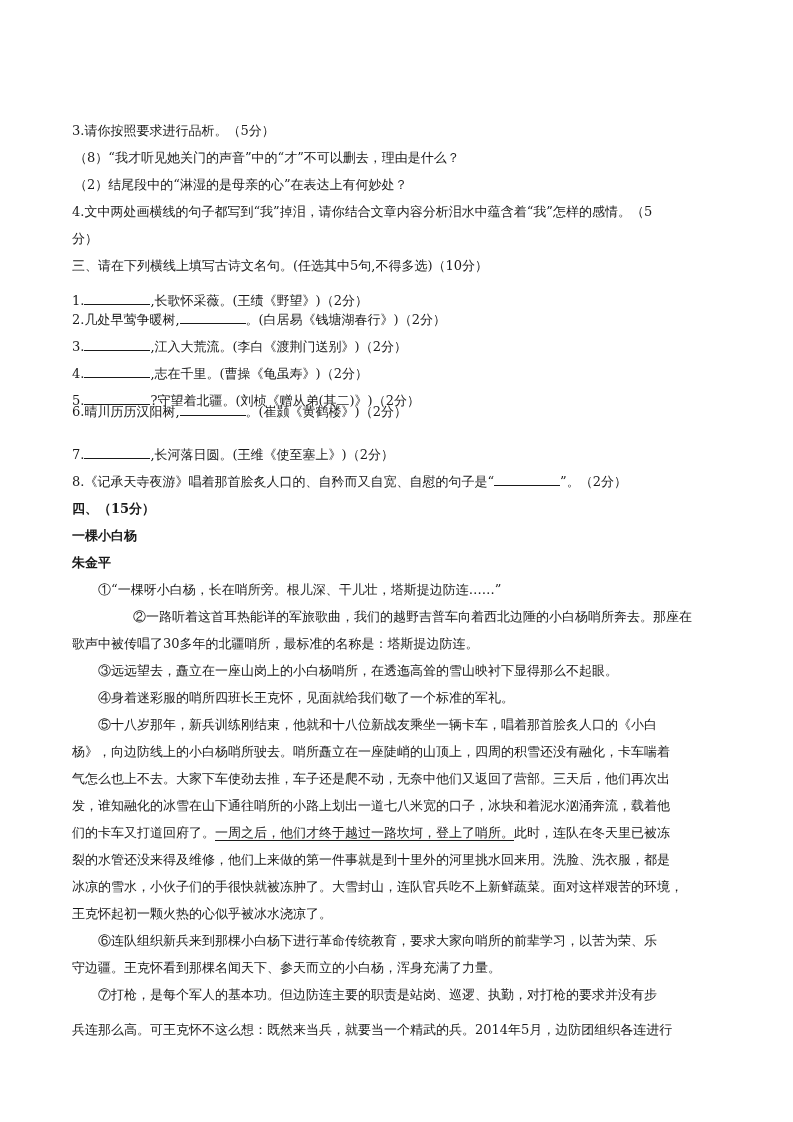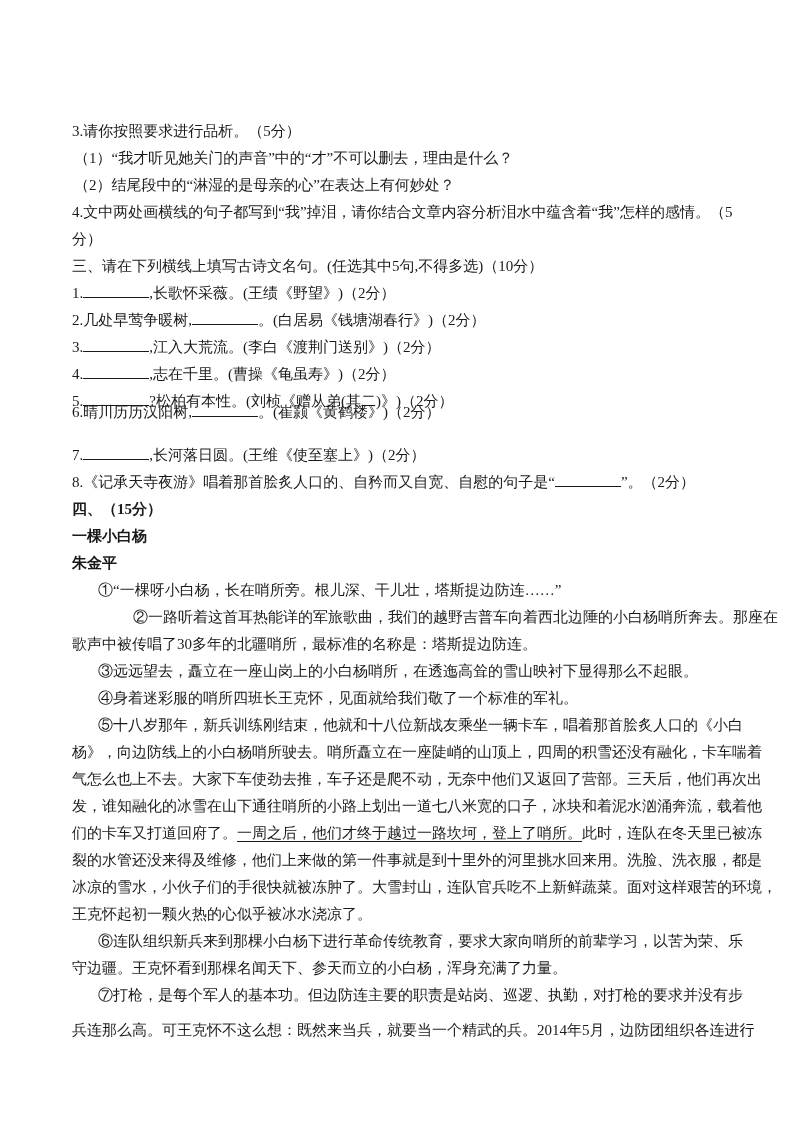--- a/index.html
+++ b/index.html
@@ -17,24 +17,23 @@
     }
     .page {
       position: absolute;
       left: 72px;
       top: 0;
       width: 660px;
     }
     .line {
       position: absolute;
       left: 0;
-      font-size: 15px;
+      font-size: 13px;
       line-height: 20px;
       white-space: nowrap;
-      font-family: Liberation Serif, serif;
     }
     .indent { left: 26px; }
     .sub { left: 2px; }
     .center {
       left: 0;
       width: 660px;
       text-align: left;
       font-weight: bold;
     }
     .blank {
@@ -48,42 +47,42 @@
       text-decoration: underline;
       text-underline-offset: 3px;
     }
   </style>
 </head>
 <body>
 
 <div class="page">
 
   <div class="line" style="top:121px;">3.请你按照要求进行品析。（5分）</div>
-  <div class="line sub" style="top:148px;">（1）“我才听见她关门的声音”中的“才”不可以删去，理由是什么？</div>
+  <div class="line sub" style="top:148px;">（8）“我才听见她关门的声音”中的“才”不可以删去，理由是什么？</div>
   <div class="line sub" style="top:175px;">（2）结尾段中的“淋湿的是母亲的心”在表达上有何妙处？</div>
 
   <div class="line" style="top:202px;">4.文中两处画横线的句子都写到“我”掉泪，请你结合文章内容分析泪水中蕴含着“我”怎样的感情。（5</div>
   <div class="line" style="top:229px;">分）</div>
 
   <div class="line" style="top:256px;">三、请在下列横线上填写古诗文名句。(任选其中5句,不得多选)（10分）</div>
 
-  <div class="line" style="top:283px;">
+  <div class="line" style="top:291px;">
     <span>1.</span><span class="blank"></span><span>,长歌怀采薇。(王绩《野望》)（2分）</span>
   </div>
   <div class="line" style="top:310px;">
     <span>2.</span><span>几处早莺争暖树,</span><span class="blank"></span><span>。(白居易《钱塘湖春行》)（2分）</span>
   </div>
   <div class="line" style="top:337px;">
     <span>3.</span><span class="blank"></span><span>,江入大荒流。(李白《渡荆门送别》)（2分）</span>
   </div>
   <div class="line" style="top:364px;">
     <span>4.</span><span class="blank"></span><span>,志在千里。(曹操《龟虽寿》)（2分）</span>
   </div>
   <div class="line" style="top:391px;">
-    <span>5.</span><span class="blank"></span><span>?松柏有本性。(刘桢《赠从弟(其二)》)（2分）</span>
+    <span>5.</span><span class="blank"></span><span>?守望着北疆。(刘桢《赠从弟(其二)》)（2分）</span>
   </div>
   <div class="line" style="top:402px;">
     <span>6.</span><span>晴川历历汉阳树,</span><span class="blank"></span><span>。(崔颢《黄鹤楼》)（2分）</span>
   </div>
   <div class="line" style="top:445px;">
     <span>7.</span><span class="blank"></span><span>,长河落日圆。(王维《使至塞上》)（2分）</span>
   </div>
   <div class="line" style="top:472px;">
     <span>8.</span><span>《记承天寺夜游》唱着那首脍炙人口的、自矜而又自宽、自慰的句子是“</span><span class="blank"></span><span>”。（2分）</span>
   </div>

